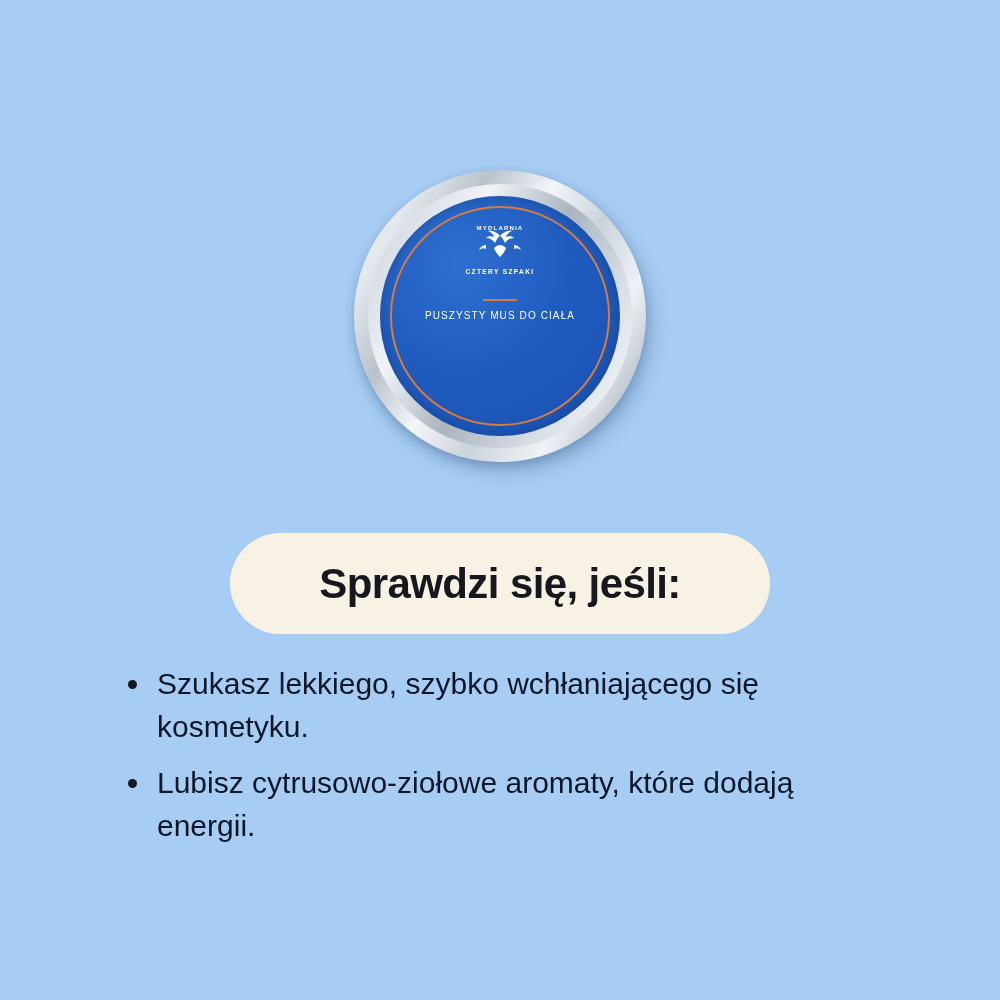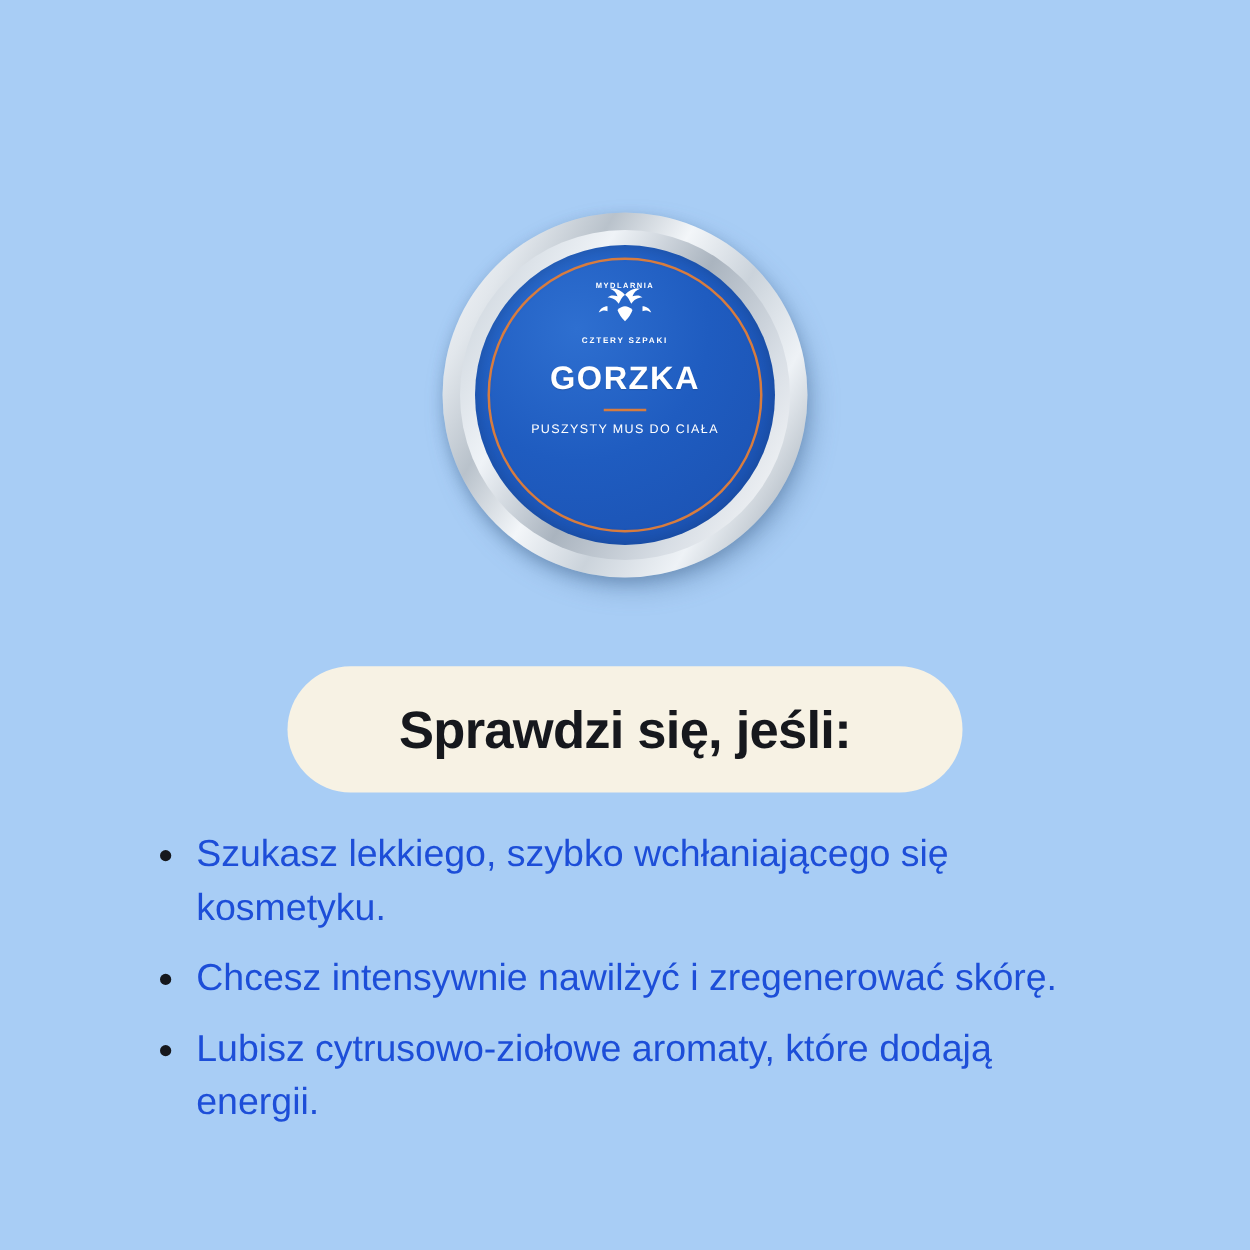--- a/index.html
+++ b/index.html
@@ -155,21 +155,21 @@
     color: #16181d;
     letter-spacing: -0.6px;
   }
 
   
   .bullets {
     position: absolute;
     left: 128px;
     top: 663px;
     width: 760px;
-    color: #1d4ed8;
+    color: #0f172a;
   }
   .bullet-item {
     display: flex;
     align-items: flex-start;
     margin-bottom: 14px;
   }
   .bullet-dot {
     flex: 0 0 auto;
     width: 9px;
     height: 9px;
@@ -204,41 +204,36 @@
                 <path d="M39 12c-3 -4 -8 -6 -12 -5 3 1 5 3 6 6 -3 -1 -6 -1 -8 1 4 0 7 2 9 5 2 -4 3 -6 5 -7z"></path>
                 <path d="M33 24c2 -2 4 -3 6 -3s4 1 6 3c-2 5 -4 7 -6 9 -2 -2 -4 -4 -6 -9z"></path>
                 <path d="M25 21c-3 0 -6 2 -7 5 3 -2 5 -2 7 -1z"></path>
                 <path d="M53 21c3 0 6 2 7 5 -3 -2 -5 -2 -7 -1z"></path>
               </g>
               <text x="39" y="6" font-family="Liberation Sans, sans-serif" font-size="6" font-weight="700" fill="#ffffff" text-anchor="middle" letter-spacing="1.2">MYDLARNIA</text>
               <text x="39" y="50" font-family="Liberation Sans, sans-serif" font-size="6.5" font-weight="700" fill="#ffffff" text-anchor="middle" letter-spacing="1.4">CZTERY SZPAKI</text>
             </svg>
           </div>
           <div class="label-title">
-            <div>GORZKA</div>
           </div>
           <div class="label-divider"></div>
           <div class="label-sub">PUSZYSTY MUS DO CIAŁA</div>
         </div>
       </div>
     </div>
   </div>
 
   <div class="pill">
     <span class="pill-text">Sprawdzi się, jeśli:</span>
   </div>
 
   <div class="bullets">
     <div class="bullet-item">
       <span class="bullet-dot"></span>
       <span class="bullet-text">Szukasz lekkiego, szybko wchłaniającego się kosmetyku.</span>
     </div>
     <div class="bullet-item">
       <span class="bullet-dot"></span>
-      <span class="bullet-text">Chcesz intensywnie nawilżyć i zregenerować skórę.</span>
-    </div>
-    <div class="bullet-item">
-      <span class="bullet-dot"></span>
       <span class="bullet-text">Lubisz cytrusowo-ziołowe aromaty, które dodają energii.</span>
     </div>
   </div>
 
 </div>
 
 </body></html>

